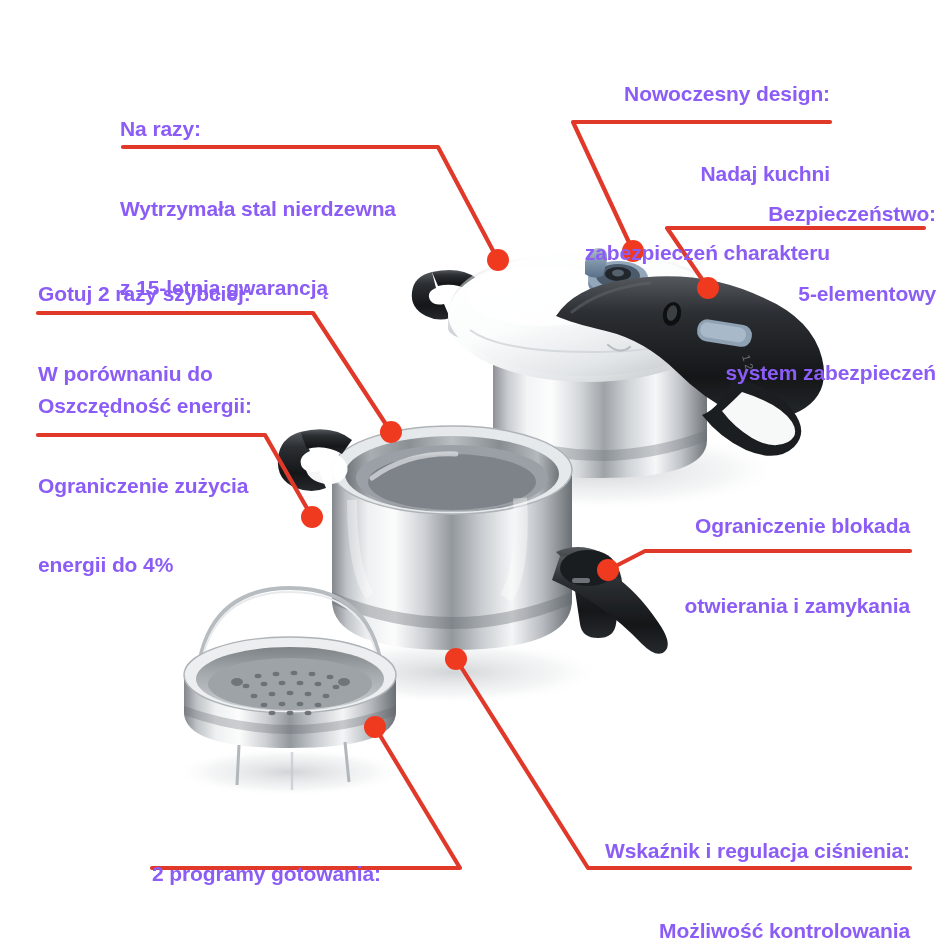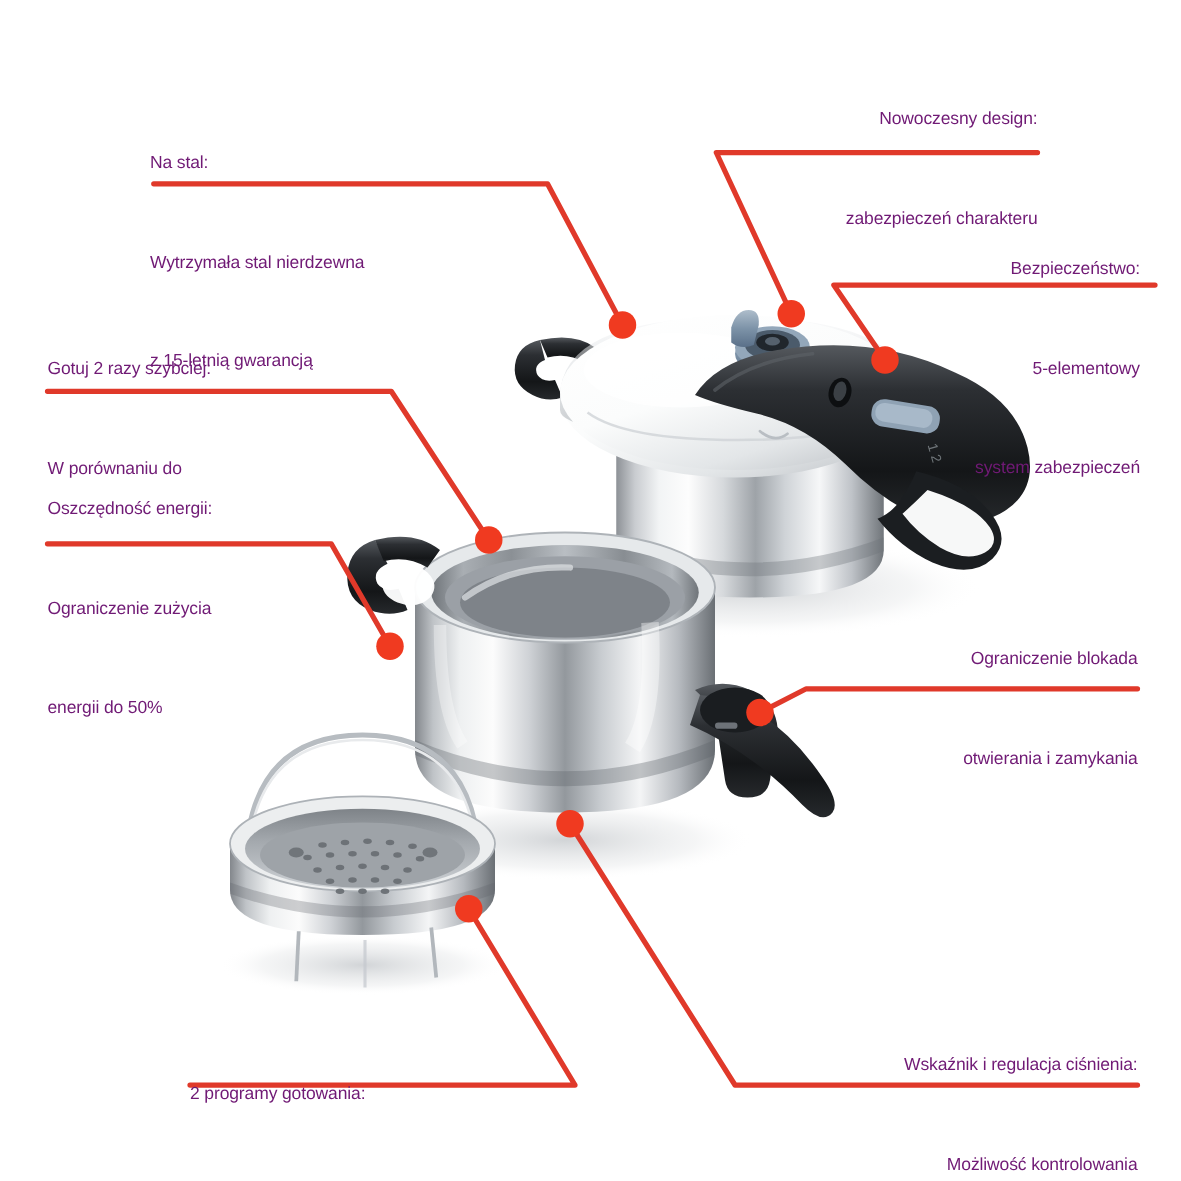--- a/index.html
+++ b/index.html
@@ -27,36 +27,36 @@
   
   #connectors{
     position:absolute;
     left:0;top:0;
     width:945px;height:945px;
     pointer-events:none;
   }
   
   .callout{
     position:absolute;
-    color:#701a75;
-    font-weight:normal;
-    font-size:14px;
+    color:#8b5cf6;
+    font-weight:bold;
+    font-size:21px;
     line-height:26.5px;
     letter-spacing:-0.1px;
     white-space:pre;
   }
   .callout.left{text-align:left;}
   .callout.right{text-align:right;}
   .callout .ttl{display:block;}
   .callout .ln{display:block;}
 
   
   #c-nalata{left:120px;top:63px;}
   #c-nowoczesny{left:539px;top:28px;width:291px;}
-  #c-bezpieczenstwo{left:608px;top:148px;width:304px;}
+  #c-bezpieczenstwo{left:632px;top:148px;width:304px;}
   #c-gotuj{left:38px;top:228px;}
   #c-oszczednosc{left:38px;top:340px;}
   #c-ochrona{left:600px;top:460px;width:310px;}
   #c-wskaznik{left:540px;top:785px;width:370px;}
   #c-programy{left:152px;top:808px;}
 </style>
 </head>
 <body>
 
 <div id="stage">
@@ -280,45 +280,46 @@
       <circle cx="708" cy="288" r="11" fill="#f03a20"></circle>
       <circle cx="391" cy="432" r="11" fill="#f03a20"></circle>
       <circle cx="312" cy="517" r="11" fill="#f03a20"></circle>
       <circle cx="608" cy="570" r="11" fill="#f03a20"></circle>
       <circle cx="456" cy="659" r="11" fill="#f03a20"></circle>
       <circle cx="375" cy="727" r="11" fill="#f03a20"></circle>
     </g>
   </svg>
 
   <div class="callout left" id="c-nalata">
-    <span class="ttl">Na stal:</span>
+    <span class="ttl">Na razy:</span>
     <span class="ln">Wytrzymała stal nierdzewna</span>
     <span class="ln">z 15-letnią gwarancją</span>
   </div>
 
   <div class="callout right" id="c-nowoczesny">
     <span class="ttl">Nowoczesny design:</span>
+    <span class="ln">Nadaj kuchni</span>
     <span class="ln">zabezpieczeń charakteru</span>
   </div>
 
   <div class="callout right" id="c-bezpieczenstwo">
     <span class="ttl">Bezpieczeństwo:</span>
     <span class="ln">5-elementowy</span>
     <span class="ln">system zabezpieczeń</span>
   </div>
 
   <div class="callout left" id="c-gotuj">
     <span class="ttl">Gotuj 2 razy szybciej:</span>
     <span class="ln">W porównaniu do</span>
   </div>
 
   <div class="callout left" id="c-oszczednosc">
     <span class="ttl">Oszczędność energii:</span>
     <span class="ln">Ograniczenie zużycia</span>
-    <span class="ln">energii do 50%</span>
+    <span class="ln">energii do 4%</span>
   </div>
 
   <div class="callout right" id="c-ochrona">
     <span class="ln">Ograniczenie blokada</span>
     <span class="ln">otwierania i zamykania</span>
   </div>
 
   <div class="callout right" id="c-wskaznik">
     <span class="ttl">Wskaźnik i regulacja ciśnienia:</span>
     <span class="ln">Możliwość kontrolowania</span>

